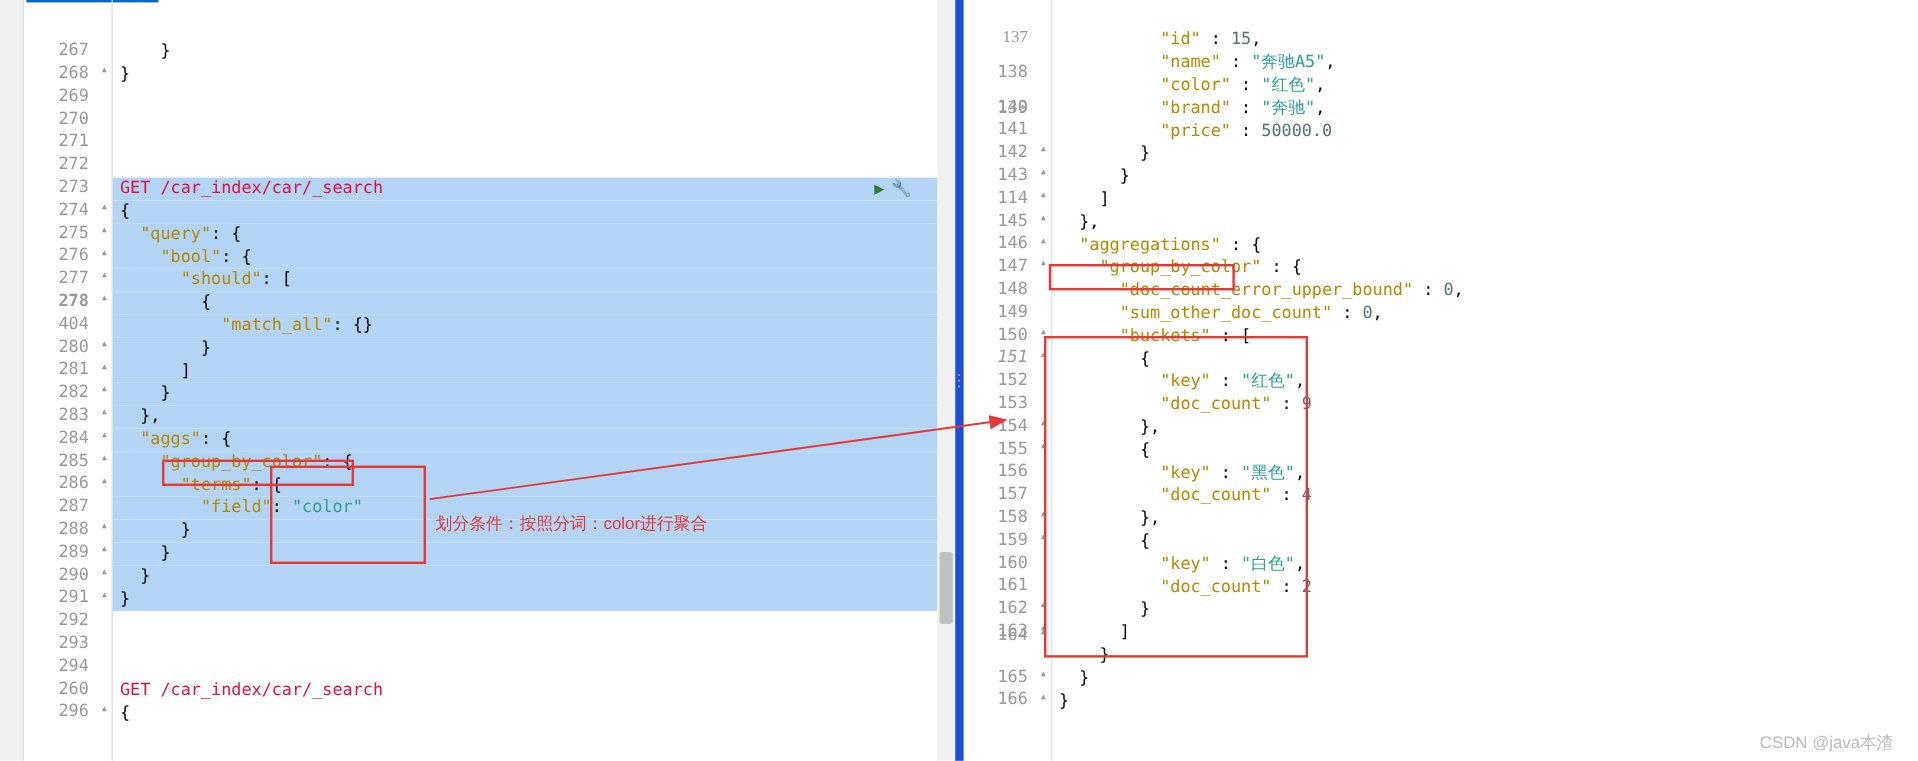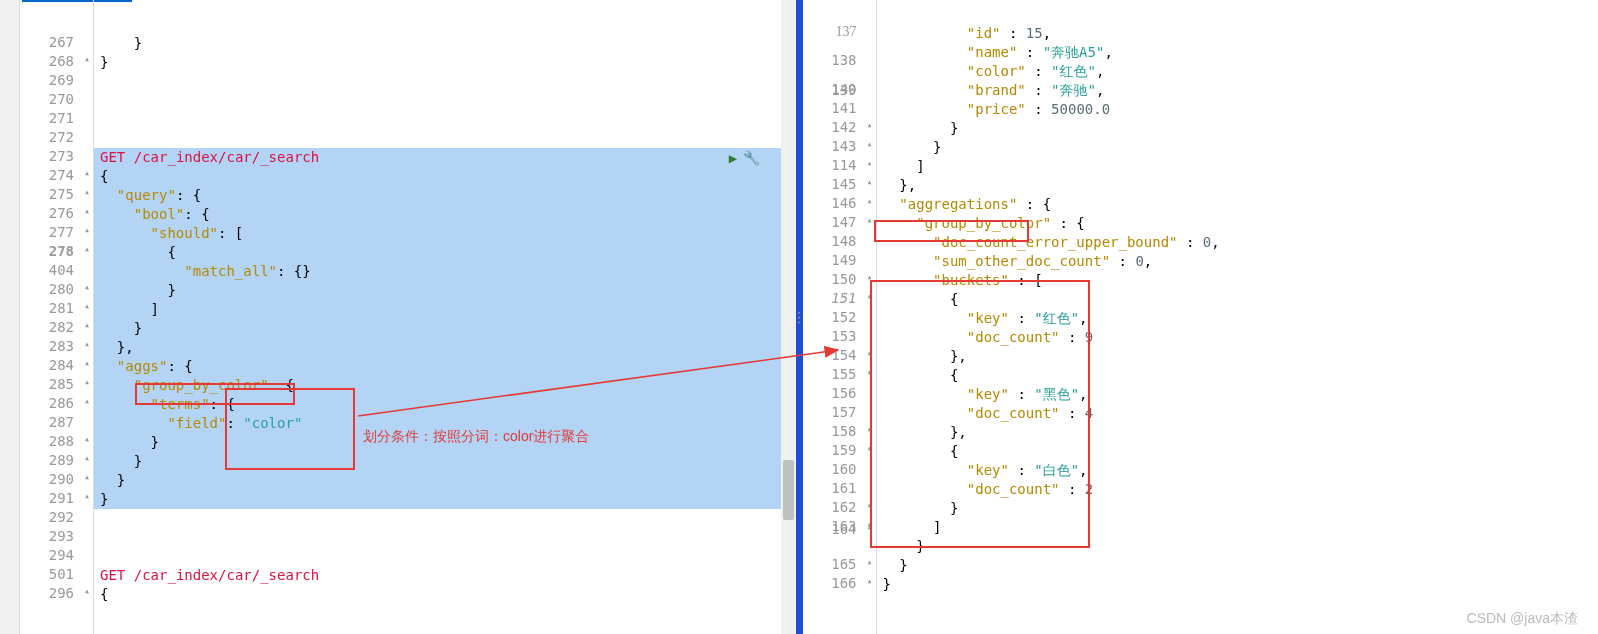--- a/index.html
+++ b/index.html
@@ -139,21 +139,21 @@
         <div class="row" style="top: 509px;">
           <span class="ln">292</span>
         </div>
         <div class="row" style="top: 528px;">
           <span class="ln">293</span>
         </div>
         <div class="row" style="top: 547px;">
           <span class="ln">294</span>
         </div>
         <div class="row" style="top: 566px;">
-          <span class="ln">501</span>
+          <span class="ln">260</span>
         </div>
         <div class="row" style="top: 585px;">
           <span class="ln">296</span>
           <span class="fold">▴</span>
         </div>
       </div>
     <div class="code-area" id="left-code">
         <div class="code-line" style="top: 34px;">    }</div>
         <div class="code-line" style="top: 53px;">}</div>
         <div class="code-line" style="top: 72px;"></div>

